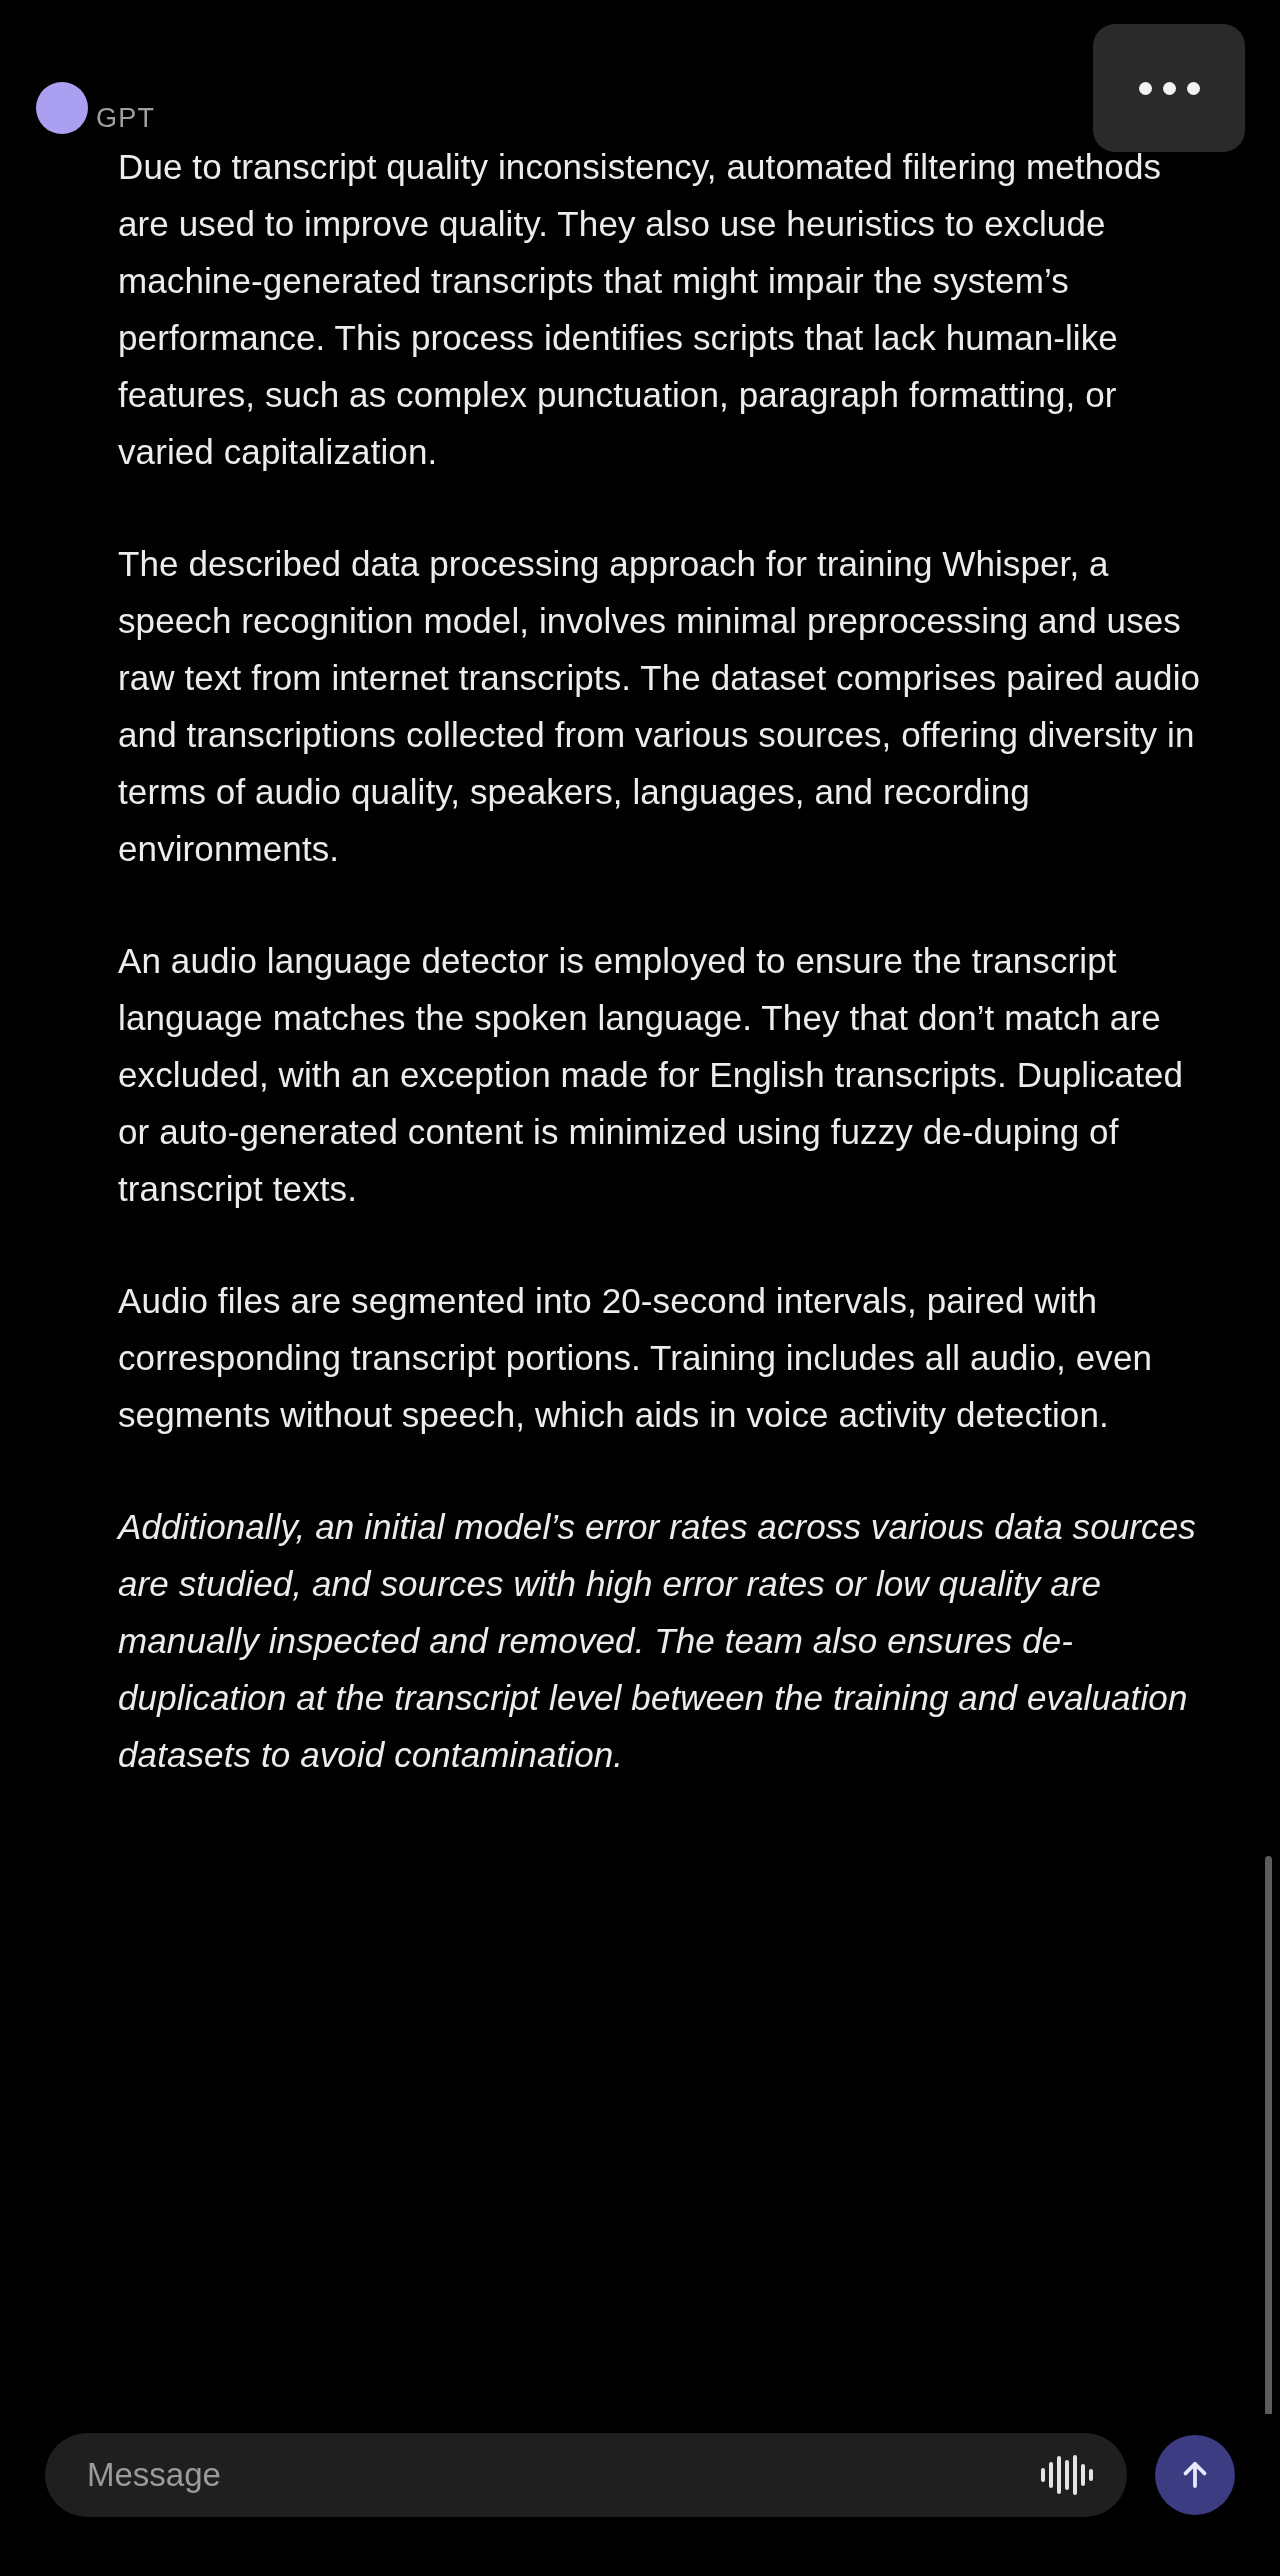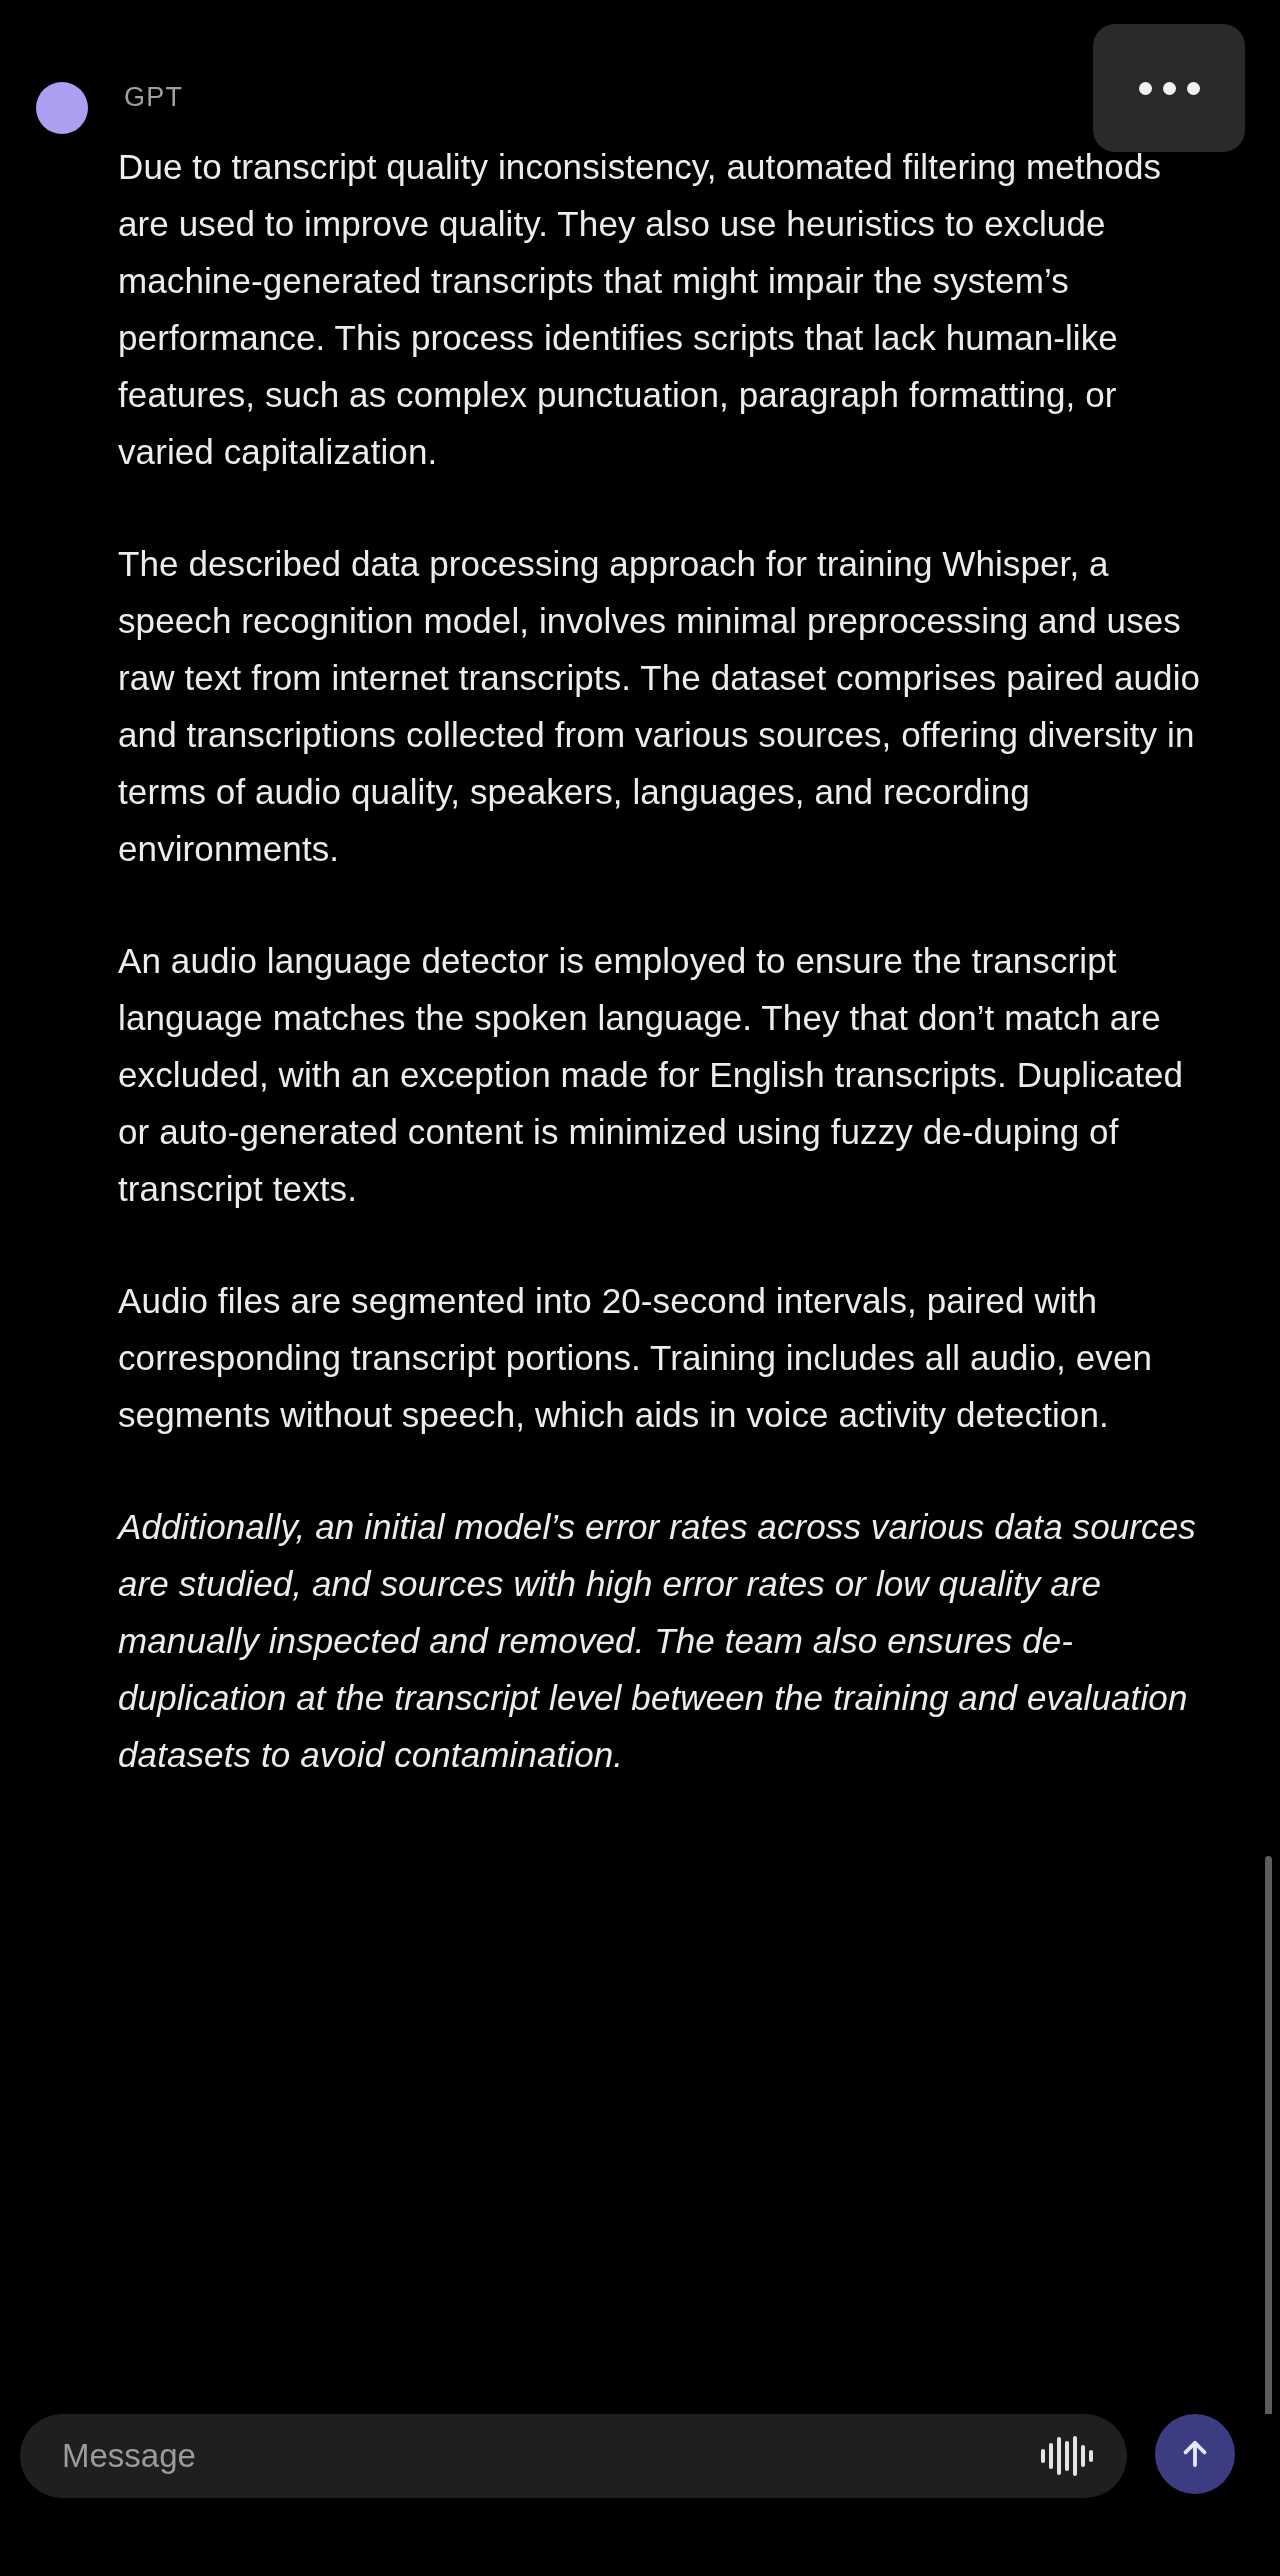--- a/index.html
+++ b/index.html
@@ -51,22 +51,22 @@
     width: 1280px;
     height: 2414px;
     padding: 0;
   }
 
   .msg-header {
     position: absolute;
     top: 82px;
     left: 36px;
     display: flex;
-    align-items: flex-start;
-    gap: 36px;
+    align-items: flex-end;
+    gap: 8px;
   }
   .avatar {
     width: 52px;
     height: 52px;
     border-radius: 50%;
     background: #ab9ff2;
     flex: 0 0 auto;
   }
   .sender-name {
     color: #a0a0a0;
@@ -107,21 +107,22 @@
 
   
   .composer {
     position: absolute;
     left: 0;
     bottom: 0;
     width: 1280px;
     height: 162px;
     background: #000000;
     display: flex;
-    padding: 0 45px 40px 20px;
+    align-items: center;
+    padding: 0 45px 40px 45px;
     gap: 28px;
   }
   .input-pill {
     flex: 1 1 auto;
     height: 84px;
     border-radius: 42px;
     background: #1f1f1f;
     display: flex;
     align-items: center;
     padding: 0 34px 0 42px;

